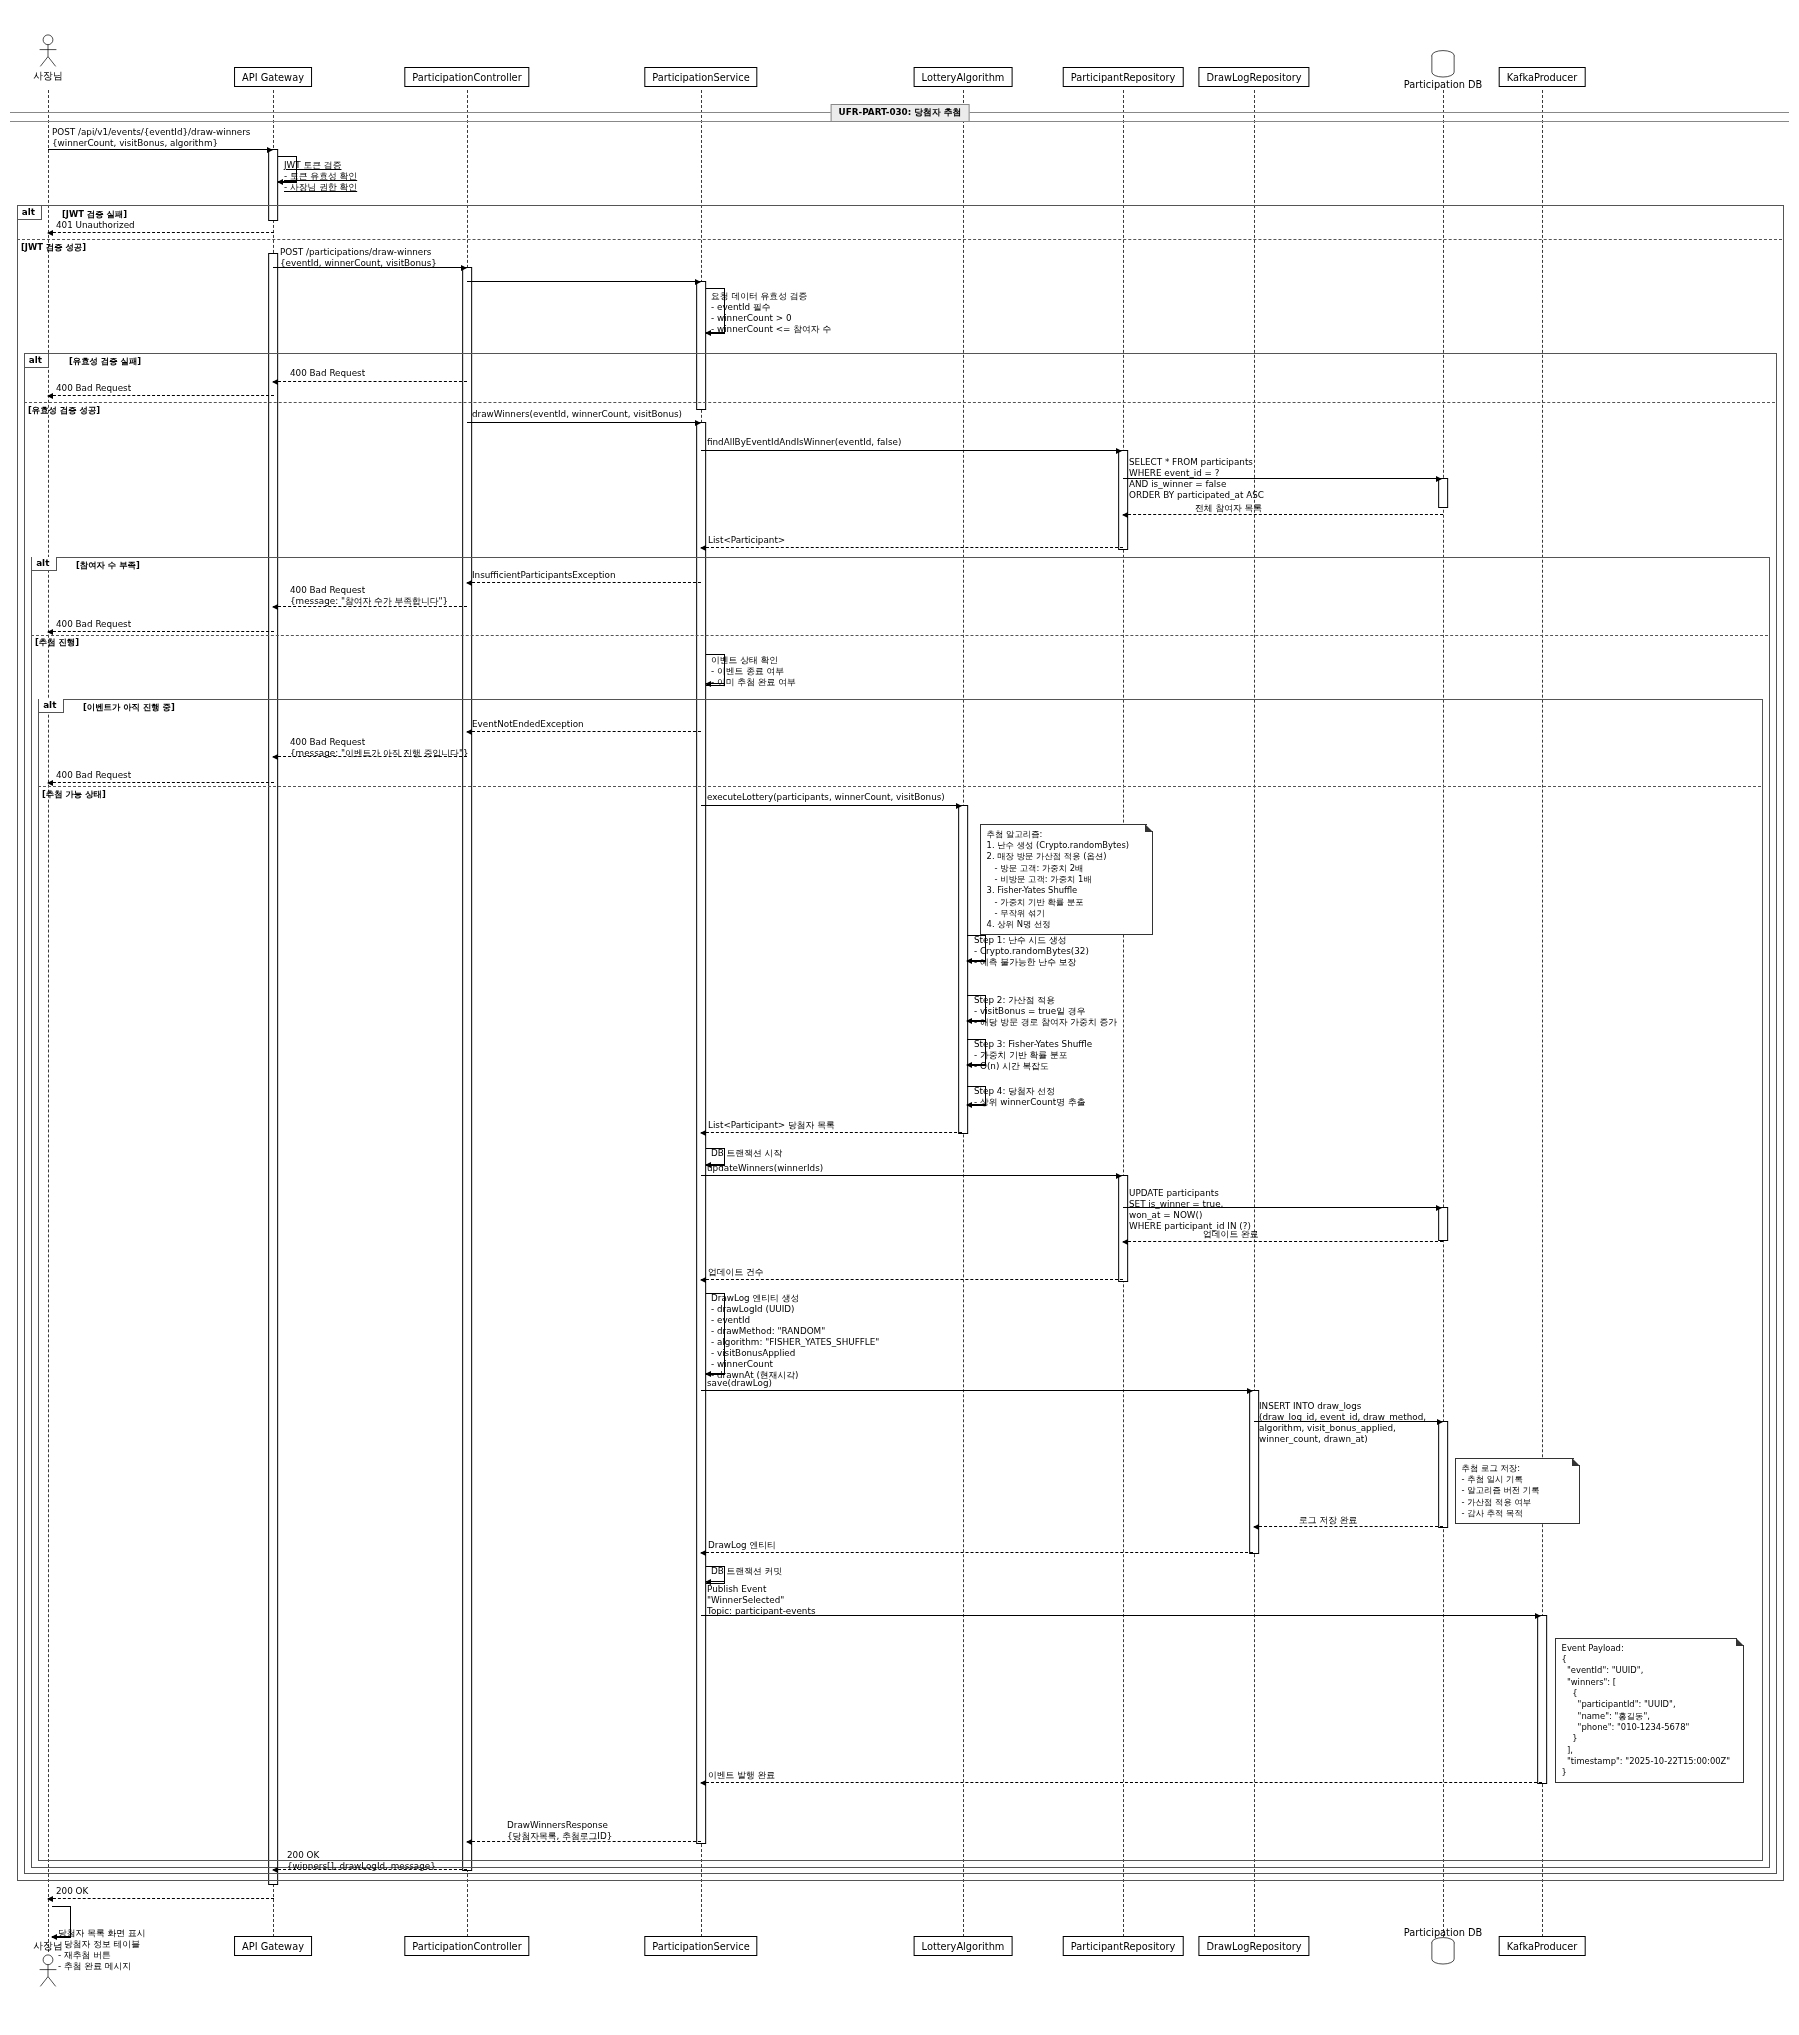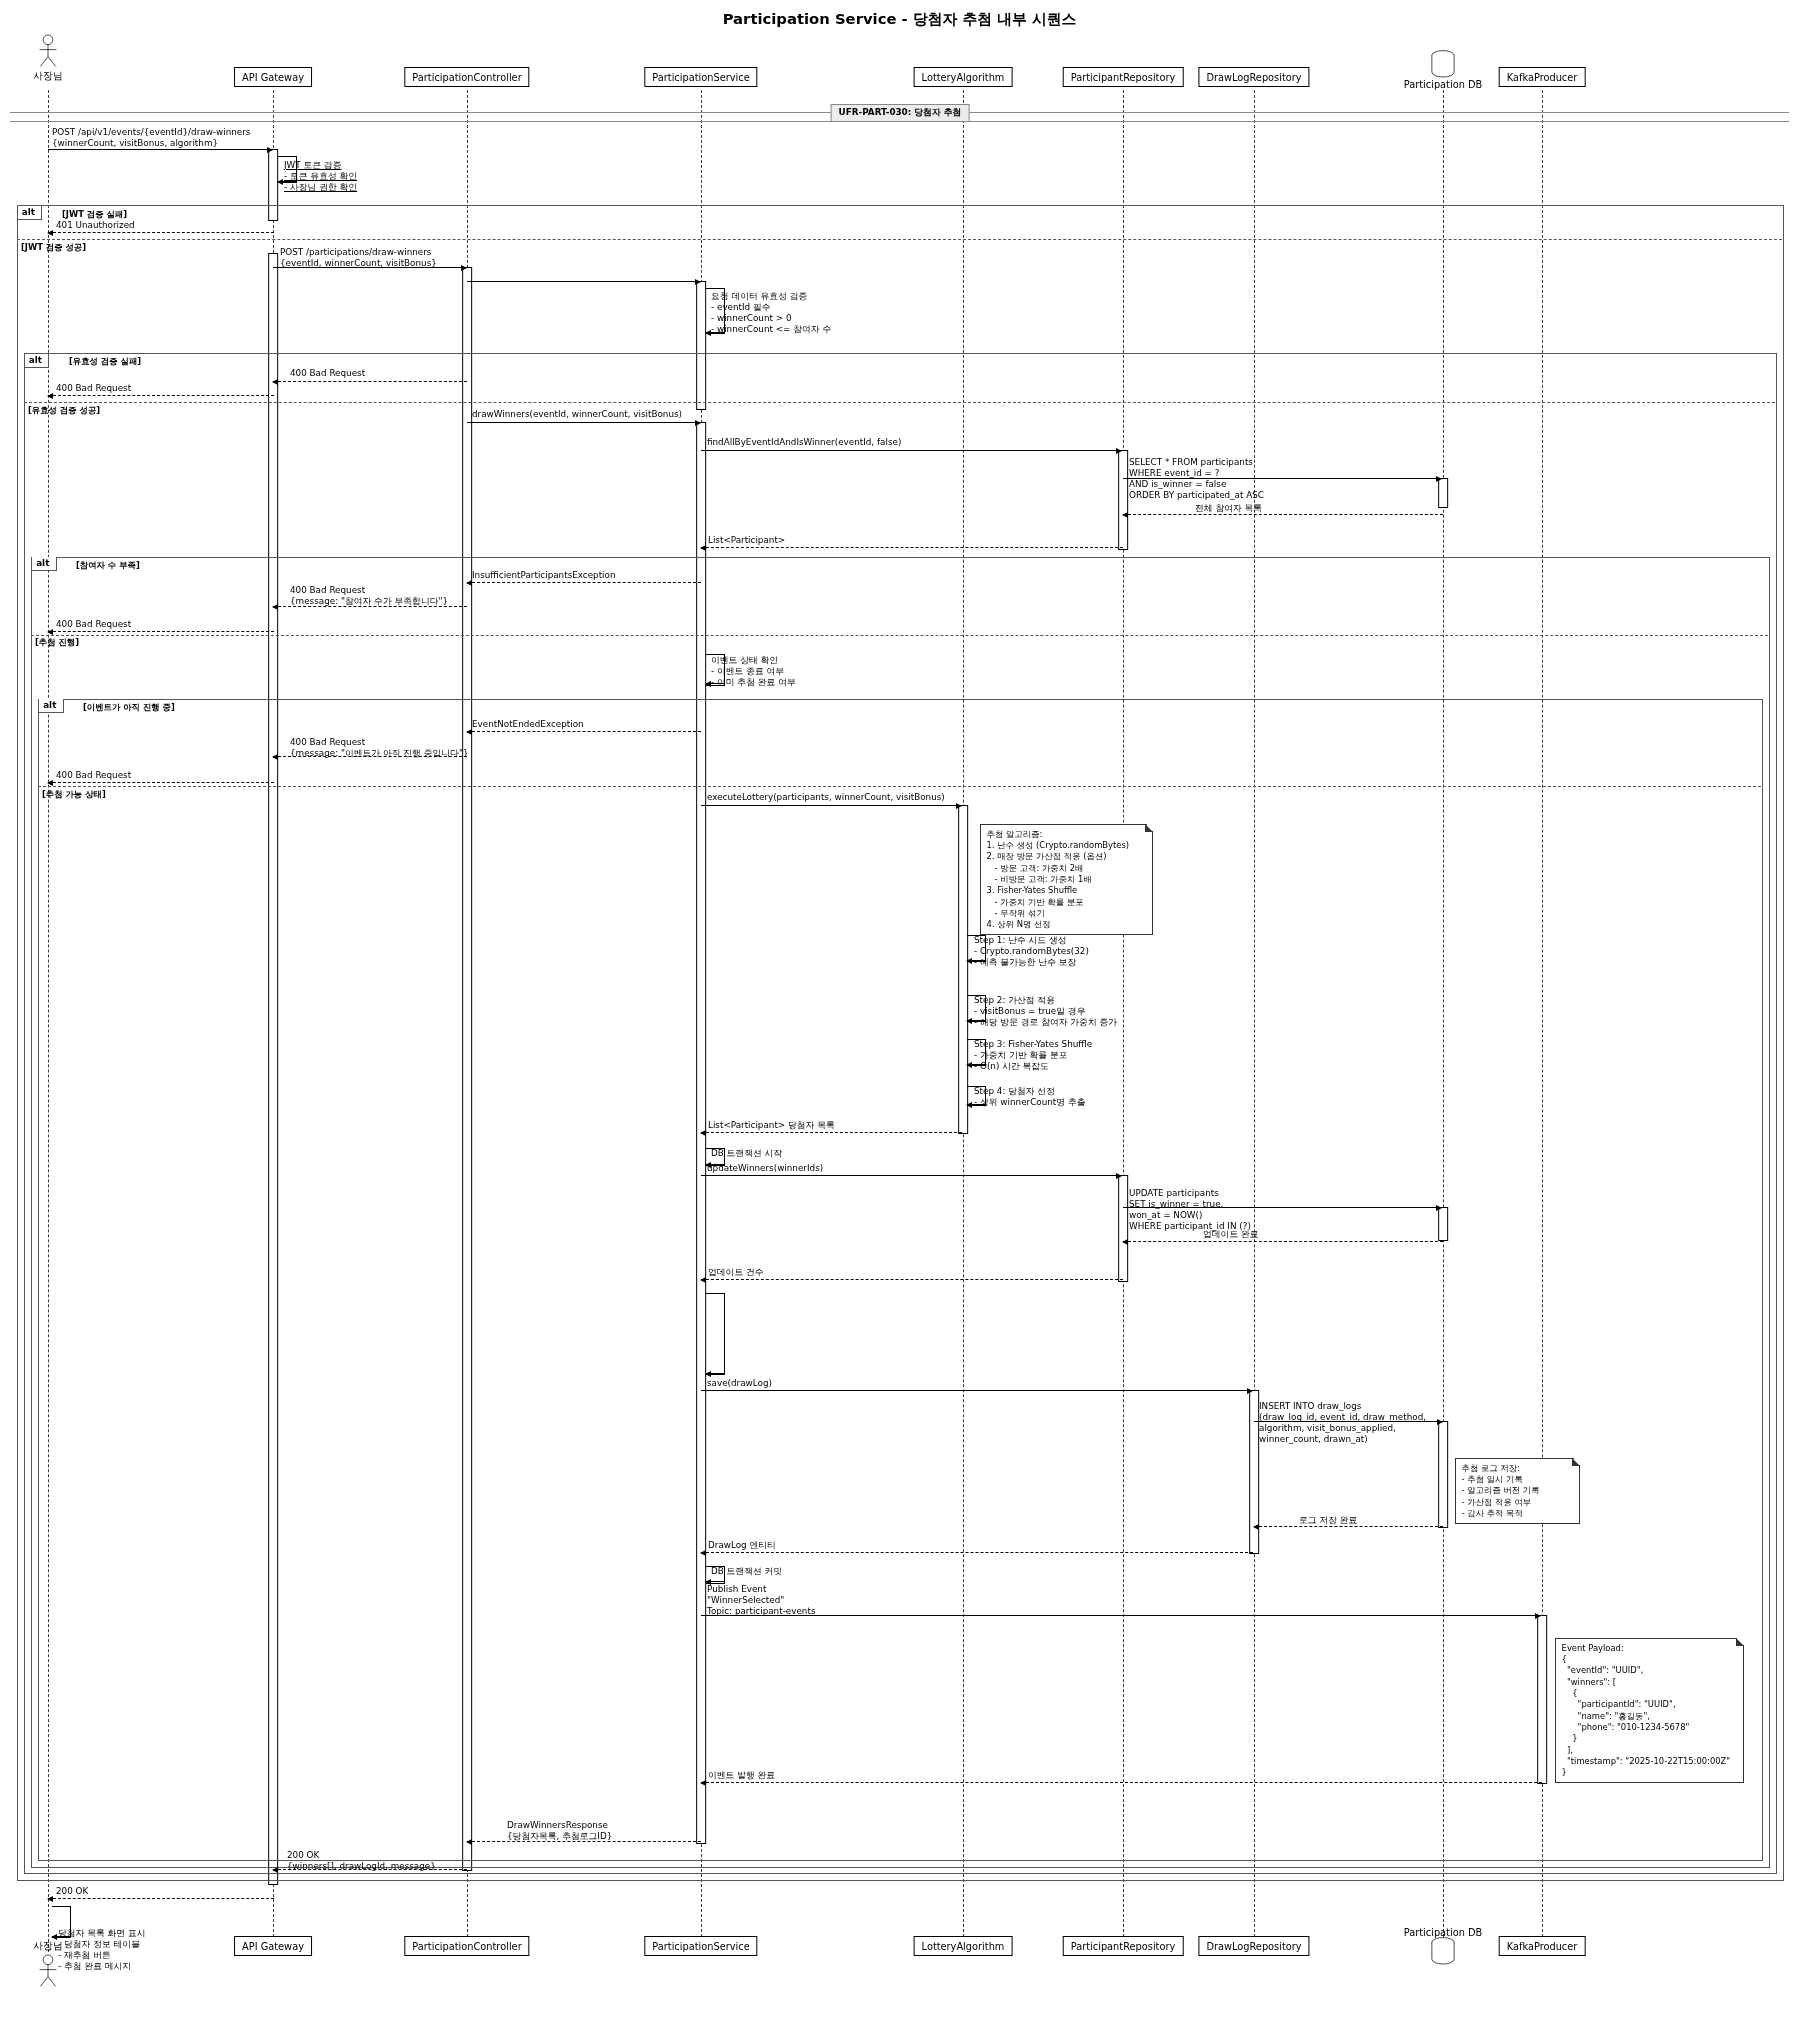--- a/index.html
+++ b/index.html
@@ -33,21 +33,20 @@
   
   .note{position:absolute;background:#fff;border:0.7px solid #333;font-size:8.4px;line-height:1.35;padding:3.5px 5.6px;white-space:pre;}
   .note::after{content:"";position:absolute;right:0;top:0;width:0;height:0;border-top:6.3px solid #fff;border-left:6.3px solid #333;}
   .notefold{position:absolute;right:-0.7px;top:-0.7px;width:7px;height:7px;background:linear-gradient(225deg,#fff 50%,transparent 50%);border-left:0.7px solid #333;border-bottom:0.7px solid #333;}
 </style>
 </head>
 <body>
 
 <div id="canvas">
 
-  <div class="title">Participation Service - 당첨자 추첨 내부 시퀀스</div>
 
   <div class="lifeline" style="left:48px;"></div>
   <div class="lifeline" style="left:273px;"></div>
   <div class="lifeline" style="left:467px;"></div>
   <div class="lifeline" style="left:701px;"></div>
   <div class="lifeline" style="left:963px;"></div>
   <div class="lifeline" style="left:1123px;"></div>
   <div class="lifeline" style="left:1254px;"></div>
   <div class="lifeline" style="left:1443px;"></div>
   <div class="lifeline" style="left:1542px;"></div>
@@ -332,20 +331,28 @@
 
   <div class="msg dashed" style="left:701px;top:1279px;width:422px;">
     <div class="arrowL" style="left:-0.7px;"></div>
   </div>
   <div class="mlbl" style="left:708px;top:1267px;">업데이트 건수</div>
 
   <div class="self" style="left:706px;top:1293px;height:80px;"></div>
   <div class="msg" style="left:706px;top:1373px;width:18px;">
       <div class="arrowL" style="left:-1.4px;"></div>
     </div>
+  <div class="mlbl" style="left:711px;top:1293px;">DrawLog 엔티티 생성
+- drawLogId (UUID)
+- eventId
+- drawMethod: "RANDOM"
+- algorithm: "FISHER_YATES_SHUFFLE"
+- visitBonusApplied
+- winnerCount
+- drawnAt (현재시각)</div>
 
   <div class="msg" style="left:701px;top:1390px;width:552px;">
     <div class="arrowR" style="left:546px;"></div>
   </div>
   <div class="mlbl" style="left:707px;top:1378px;">save(drawLog)</div>
 
   <div class="msg" style="left:1254px;top:1421px;width:189px;">
     <div class="arrowR" style="left:183px;"></div>
   </div>
   <div class="mlbl" style="left:1259px;top:1401px;">INSERT INTO draw_logs

